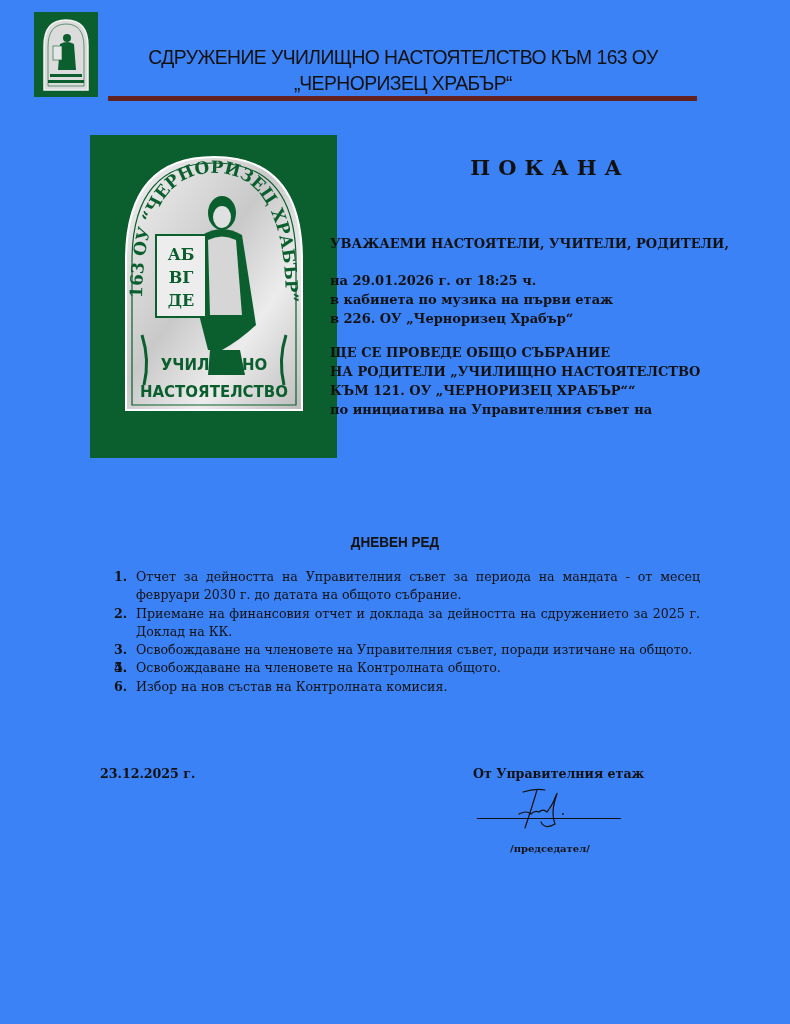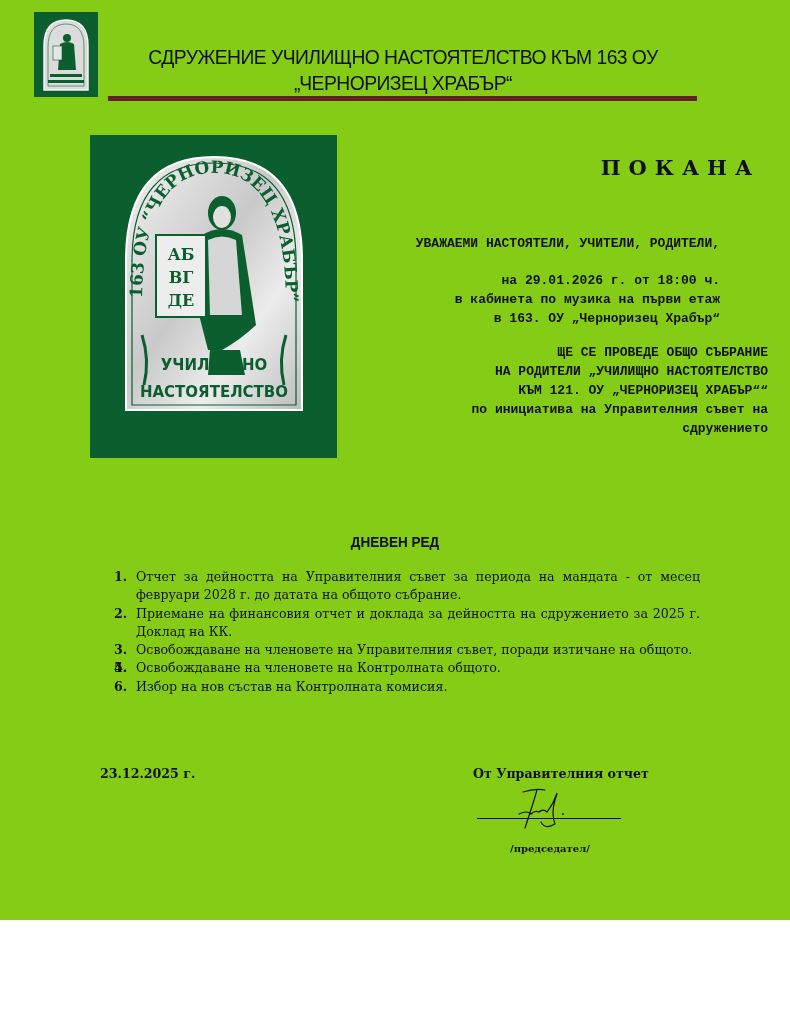--- a/index.html
+++ b/index.html
@@ -1,37 +1,37 @@
 <!DOCTYPE html>
 <html><head>
 <meta charset="utf-8">
 <style>
   html, body { margin: 0; padding: 0; background: #ffffff; }
   body { width: 790px; height: 1024px; position: relative; overflow: hidden;
          font-family: "DejaVu Serif", "Liberation Serif", serif; color: #111; }
-  .page { position: absolute; left: 0; top: 0; width: 790px; height: 920px; background: #84cc16; }
+  .page { position: absolute; left: 0; top: 0; width: 790px; height: 1024px; background: #3b82f6; }
 
   
   .hdr-logo { position: absolute; left: 34px; top: 12px; width: 64px; height: 85px; background: #0b5e2e; }
   .hdr-title { position: absolute; left: 108px; top: 44px; width: 590px; text-align: center;
                font-family: "Liberation Sans", sans-serif; font-size: 21px; line-height: 26px;
                letter-spacing: -0.6px; transform: scaleX(0.92); transform-origin: center top; color: #111; }
   .hdr-rule { position: absolute; left: 108px; top: 96px; width: 589px; height: 5px; background: #622222; }
 
   
   .big-logo { position: absolute; left: 90px; top: 135px; width: 247px; height: 323px; background: #0b5e2e; }
 
   
-  .inv-title { position: absolute; left: 340px; top: 155px; width: 420px; text-align: right;
+  .inv-title { position: absolute; left: 340px; top: 155px; width: 420px; text-align: center;
                font-size: 21px; font-weight: bold; letter-spacing: 8px; }
-  .center-col { position: absolute; left: 320px; width: 400px; text-align: right;
-                font-size: 13px; font-weight: bold; line-height: 19px; font-family: Liberation Mono, monospace; }
+  .center-col { position: absolute; left: 330px; width: 400px; text-align: left;
+                font-size: 13px; font-weight: bold; line-height: 19px; }
   .greet { top: 234px; }
   .when { top: 271px; }
-  .assembly { top: 343px; font-weight: bold; margin-left: 48px; }
+  .assembly { top: 343px; font-weight: bold; }
 
   
   .agenda-title { position: absolute; left: 100px; top: 533px; width: 590px; text-align: center;
                   font-family: "Liberation Sans", sans-serif; font-weight: bold; font-size: 15px;
                   transform: scaleX(0.9); }
   .agenda { position: absolute; left: 112px; top: 568px; width: 588px; margin: 0; padding: 0; list-style: none;
             font-size: 12.6px; line-height: 18.3px; }
   .agenda li { position: relative; padding-left: 24px; text-align: justify; }
   .agenda .num { position: absolute; left: 2px; top: 0; font-weight: bold; }
 
@@ -97,44 +97,43 @@
       <text x="124" y="235" text-anchor="middle" font-family="DejaVu Sans, sans-serif" font-size="15" font-weight="bold" fill="#0b5e2e">УЧИЛИЩНО</text>
       <text x="124" y="262" text-anchor="middle" font-family="DejaVu Sans, sans-serif" font-size="15" font-weight="bold" fill="#0b5e2e">НАСТОЯТЕЛСТВО</text>
     </svg>
   </div>
 
   <div class="inv-title">ПОКАНА</div>
 
   <div class="center-col greet">УВАЖАЕМИ НАСТОЯТЕЛИ, УЧИТЕЛИ, РОДИТЕЛИ,</div>
 
   <div class="center-col when">
-    <div>на 29.01.2026 г. от 18:00 ч.</div>
+    <div>на 29.01.2026 г. от 18:25 ч.</div>
     <div>в кабинета по музика на първи етаж</div>
-    <div>в 163. ОУ „Черноризец Храбър“</div>
+    <div>в 226. ОУ „Черноризец Храбър“</div>
   </div>
 
   <div class="center-col assembly">
     <div>ЩЕ СЕ ПРОВЕДЕ ОБЩО СЪБРАНИЕ</div>
     <div>НА РОДИТЕЛИ  „УЧИЛИЩНО НАСТОЯТЕЛСТВО</div>
     <div>КЪМ 121. ОУ „ЧЕРНОРИЗЕЦ ХРАБЪР““</div>
     <div>по инициатива на Управителния съвет на</div>
-    <div>сдружението</div>
   </div>
 
   <div class="agenda-title">ДНЕВЕН РЕД</div>
   <ol class="agenda">
-    <li><span class="num">1.</span><span>Отчет за дейността на Управителния съвет за периода на мандата - от месец февруари 2028 г. до датата на общото събрание.</span></li>
+    <li><span class="num">1.</span><span>Отчет за дейността на Управителния съвет за периода на мандата - от месец февруари 2030 г. до датата на общото събрание.</span></li>
     <li><span class="num">2.</span><span>Приемане на финансовия отчет и доклада за дейността на сдружението за 2025 г. Доклад на КК.</span></li>
     <li><span class="num">3.</span><span>Освобождаване на членовете на Управителния съвет, поради изтичане на общото.</span></li>
     <li><span class="num">4.</span></li>
     <li><span class="num">5.</span><span>Освобождаване на членовете на Контролната общото.</span></li>
     <li><span class="num">6.</span><span>Избор на нов състав на Контролната комисия.</span></li>
   </ol>
 
   <div class="date">23.12.2025 г.</div>
-  <div class="from">От Управителния отчет</div>
+  <div class="from">От Управителния етаж</div>
   <svg class="signature" viewBox="0 0 60 50">
     <path d="M8 8 Q20 4 30 6 M22 6 Q18 20 10 44 M4 30 Q12 26 16 30 Q20 26 24 28 Q28 24 32 28 Q38 20 40 14 Q44 4 40 16 Q36 30 40 40 Q30 46 26 38" fill="none" stroke="#111" stroke-width="1.2" stroke-linecap="round"></path>
     <circle cx="48" cy="30" r="0.9" fill="#111"></circle>
   </svg>
   <div class="sig-line"></div>
   <div class="role">/председател/</div>
 </div>
 
 </body></html>

